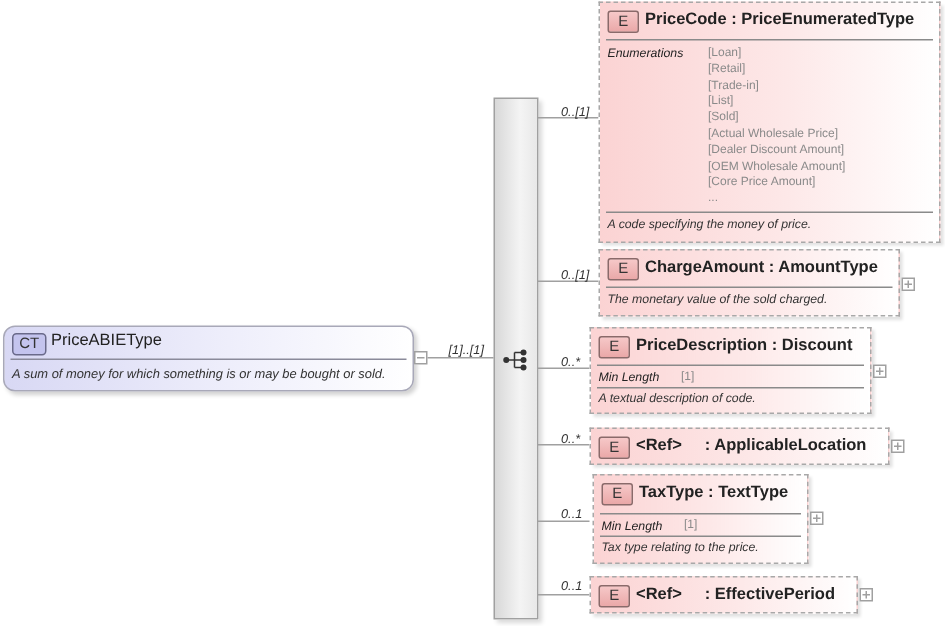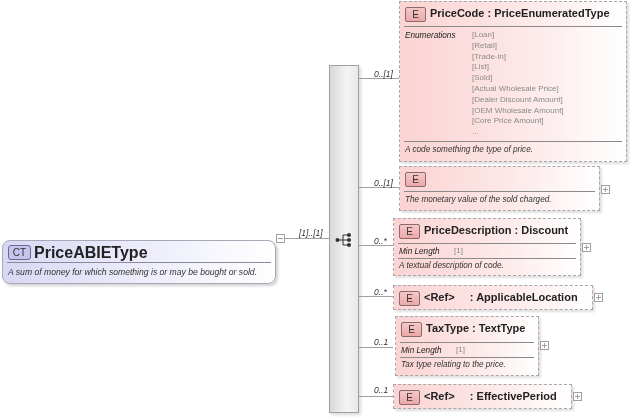--- a/index.html
+++ b/index.html
@@ -1,24 +1,24 @@
 <!DOCTYPE html>
 <html><head>
 <meta charset="utf-8">
 <style>
   html, body { margin:0; padding:0; }
   body { width:630px; height:417px; background:#ffffff; position:relative; overflow:hidden; font-family:"Liberation Sans", sans-serif; }
   .abs { position:absolute; }
   .line { position:absolute; background:#a0a0a0; }
   
   .ct-box { position:absolute; left:2px; top:217px; width:272px; height:42px; border:1px solid #a8a8b8; border-radius:8px;
-    background:linear-gradient(to right, #d8d8f4 0%, #eeeefb 55%, #ffffff 100%); box-shadow:2px 2px 3px rgba(0,0,0,0.18);margin-top:23px; }
+    background:linear-gradient(to right, #d8d8f4 0%, #eeeefb 55%, #ffffff 100%); box-shadow:2px 2px 3px rgba(0,0,0,0.18); }
   .ct-badge { position:absolute; left:5px; top:4px; width:21px; height:13px; border:1px solid #6a6a8a; border-radius:3px; background:#c4c4ee;
     font-size:10px; line-height:13px; text-align:center; color:#333; }
-  .ct-title { position:absolute; left:31px; top:3px; font-size:16px; font-weight:bold; color:#222; }
+  .ct-title { position:absolute; left:31px; top:3px; font-size:11px; font-weight:normal; color:#222; }
   .ct-sep { position:absolute; left:4px; right:4px; top:21px; height:1px; background:#8a8a9a; }
   .ct-desc { position:absolute; left:5px; top:26px; font-size:8.6px; font-style:italic; color:#333; white-space:nowrap; }
   .expander { position:absolute; width:7px; height:7px; border:1px solid #a0a0a0; background:#fff; }
   .expander::before { content:""; position:absolute; left:1px; top:3px; width:5px; height:1px; background:#a0a0a0; }
   .expander.plus::after { content:""; position:absolute; left:3px; top:1px; width:1px; height:5px; background:#a0a0a0; }
   
   .seq { position:absolute; left:329px; top:65px; width:28px; height:346px; border:1px solid #a0a0a0;
     background:linear-gradient(to right, #d8d8d8, #f4f4f4 60%, #e8e8e8); box-shadow:2px 2px 3px rgba(0,0,0,0.15); }
   .card { position:absolute; border:1px dashed #a8a8a8; background:linear-gradient(to right, #fbd3d3 0%, #fde8e8 55%, #ffffff 100%);
     box-shadow:2px 2px 2px rgba(0,0,0,0.12); }
@@ -74,27 +74,28 @@
     <div>[Trade-in]</div>
     <div>[List]</div>
     <div>[Sold]</div>
     <div>[Actual Wholesale Price]</div>
     <div>[Dealer Discount Amount]</div>
     <div>[OEM Wholesale Amount]</div>
     <div>[Core Price Amount]</div>
     <div>...</div>
   </div>
   <div class="card-sep" style="top:139px;"></div>
-  <div class="card-desc" style="top:143px;">A code something the type of price.</div>
+  <div class="card-desc" style="top:143px;">A code specifying the money of price.</div>
 </div>
 
 <div class="line" style="left:358px; top:187px; width:41px; height:1px;"></div>
 <div class="cardinality" style="left:374px; top:178px;">0..[1]</div>
 <div class="card" style="left:399px; top:166px; width:199px; height:43px;">
   <div class="e-badge">E</div>
+  <div class="card-title">ChargeAmount : AmountType</div>
   <div class="card-sep" style="top:24px;"></div>
   <div class="card-desc" style="top:28px;">The monetary value of the sold charged.</div>
 </div>
 <div class="expander plus" style="left:601px; top:185px;"></div>
 
 <div class="line" style="left:358px; top:245px; width:35px; height:1px;"></div>
 <div class="cardinality" style="left:374px; top:236px;">0..*</div>
 <div class="card" style="left:393px; top:218px; width:186px; height:56px;">
   <div class="e-badge">E</div>
   <div class="card-title">PriceDescription : Discount</div>

